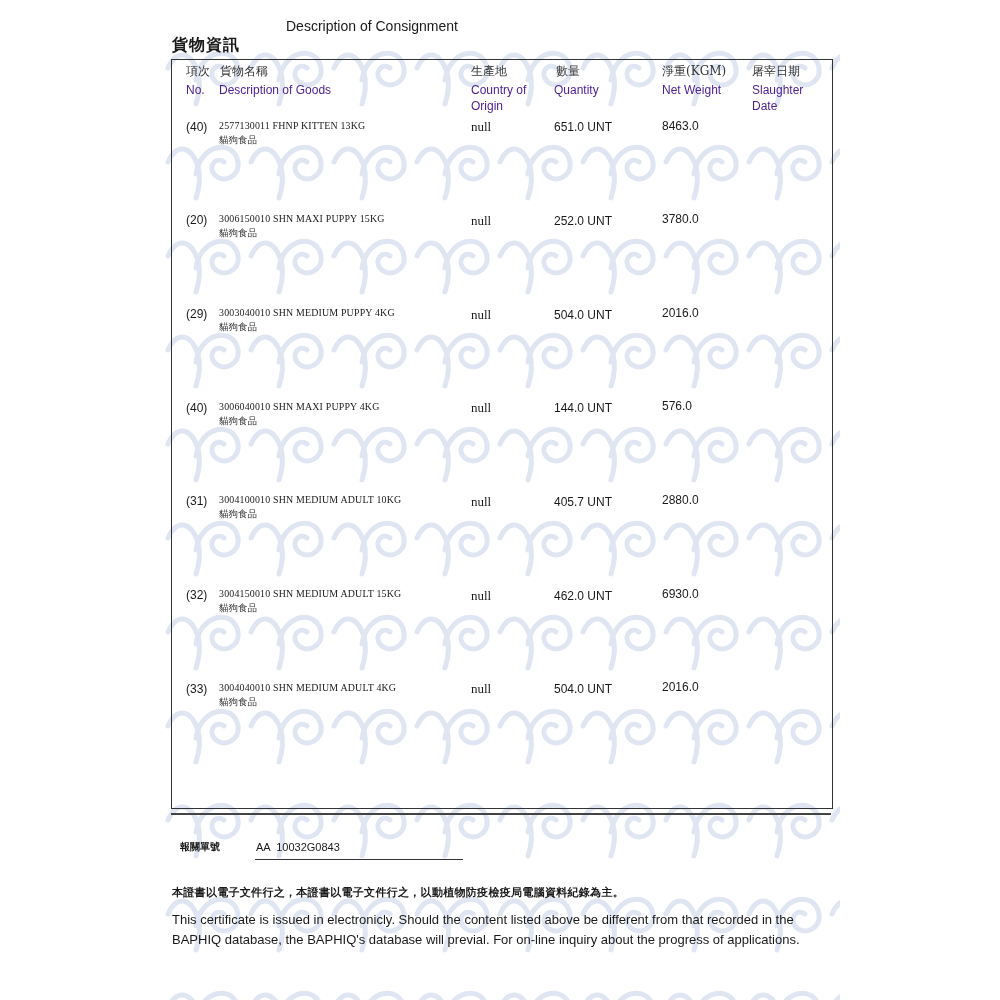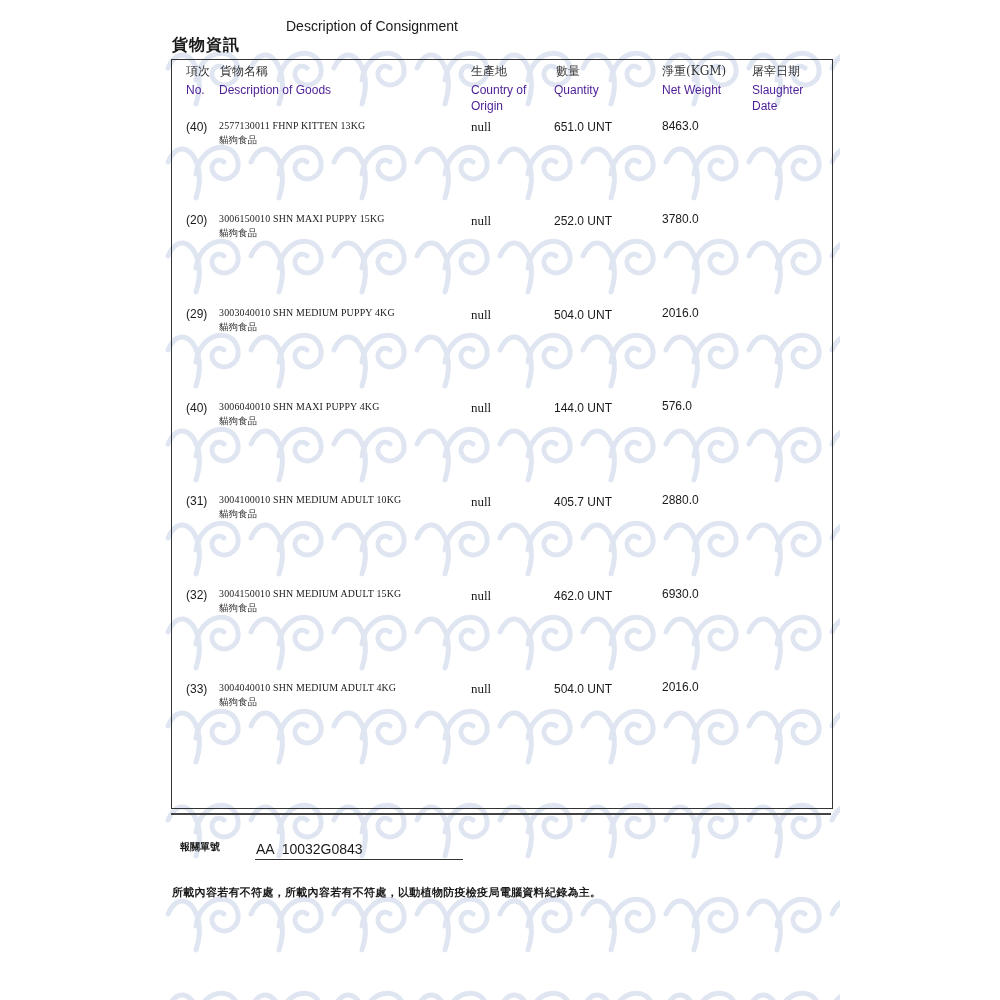--- a/index.html
+++ b/index.html
@@ -52,21 +52,21 @@
 
   .rule-double {
     position:absolute; left:171px; width:660px; top:813px; height:0;
     border-top:2px solid #444;
   }
   .decl-label {
     position:absolute; left:172px; top:840px;
     font-family:"DejaVu Serif", serif; font-weight:bold; font-size:10px;margin-left:8px;
   }
   .decl-value {
-    position:absolute; left:256px; top:841px; font-size:14px;
+    position:absolute; left:256px; top:841px; font-size:11px;
   }
   .decl-underline {
     position:absolute; left:255px; top:859px; width:208px; border-top:1.2px solid #333;
   }
   .notice-zh {
     position:absolute; left:172px; top:885px;
     font-family:"DejaVu Serif", serif; font-weight:bold; font-size:11px; letter-spacing:0.3px;
   }
   .notice-en {
     position:absolute; left:172px; top:910px; width:668px;
@@ -177,14 +177,15 @@
     <div class="row-qty" style="top:682px">504.0 UNT</div>
     <div class="row-wt" style="top:680px">2016.0</div>
   </div>
 
   <div class="rule-double"></div>
 
   <div class="decl-label">報關單號</div>
   <div class="decl-value" style="white-space:pre">AA  10032G0843</div>
   <div class="decl-underline"></div>
 
-  <div class="notice-zh">所載內容若有不符處，所載內容若有不符處，以動植物防疫檢疫局電腦資料紀錄為主。</div>
+  <div class="notice-zh">本證書以電子文件行之，本證書以電子文件行之，以動植物防疫檢疫局電腦資料紀錄為主。</div>
+  <div class="notice-en">This certificate is issued in electronicly. Should the content listed above be different from that recorded in the BAPHIQ database, the BAPHIQ's database will previal. For on-line inquiry about the progress of applications.</div>
 </div>
 
 </body></html>

